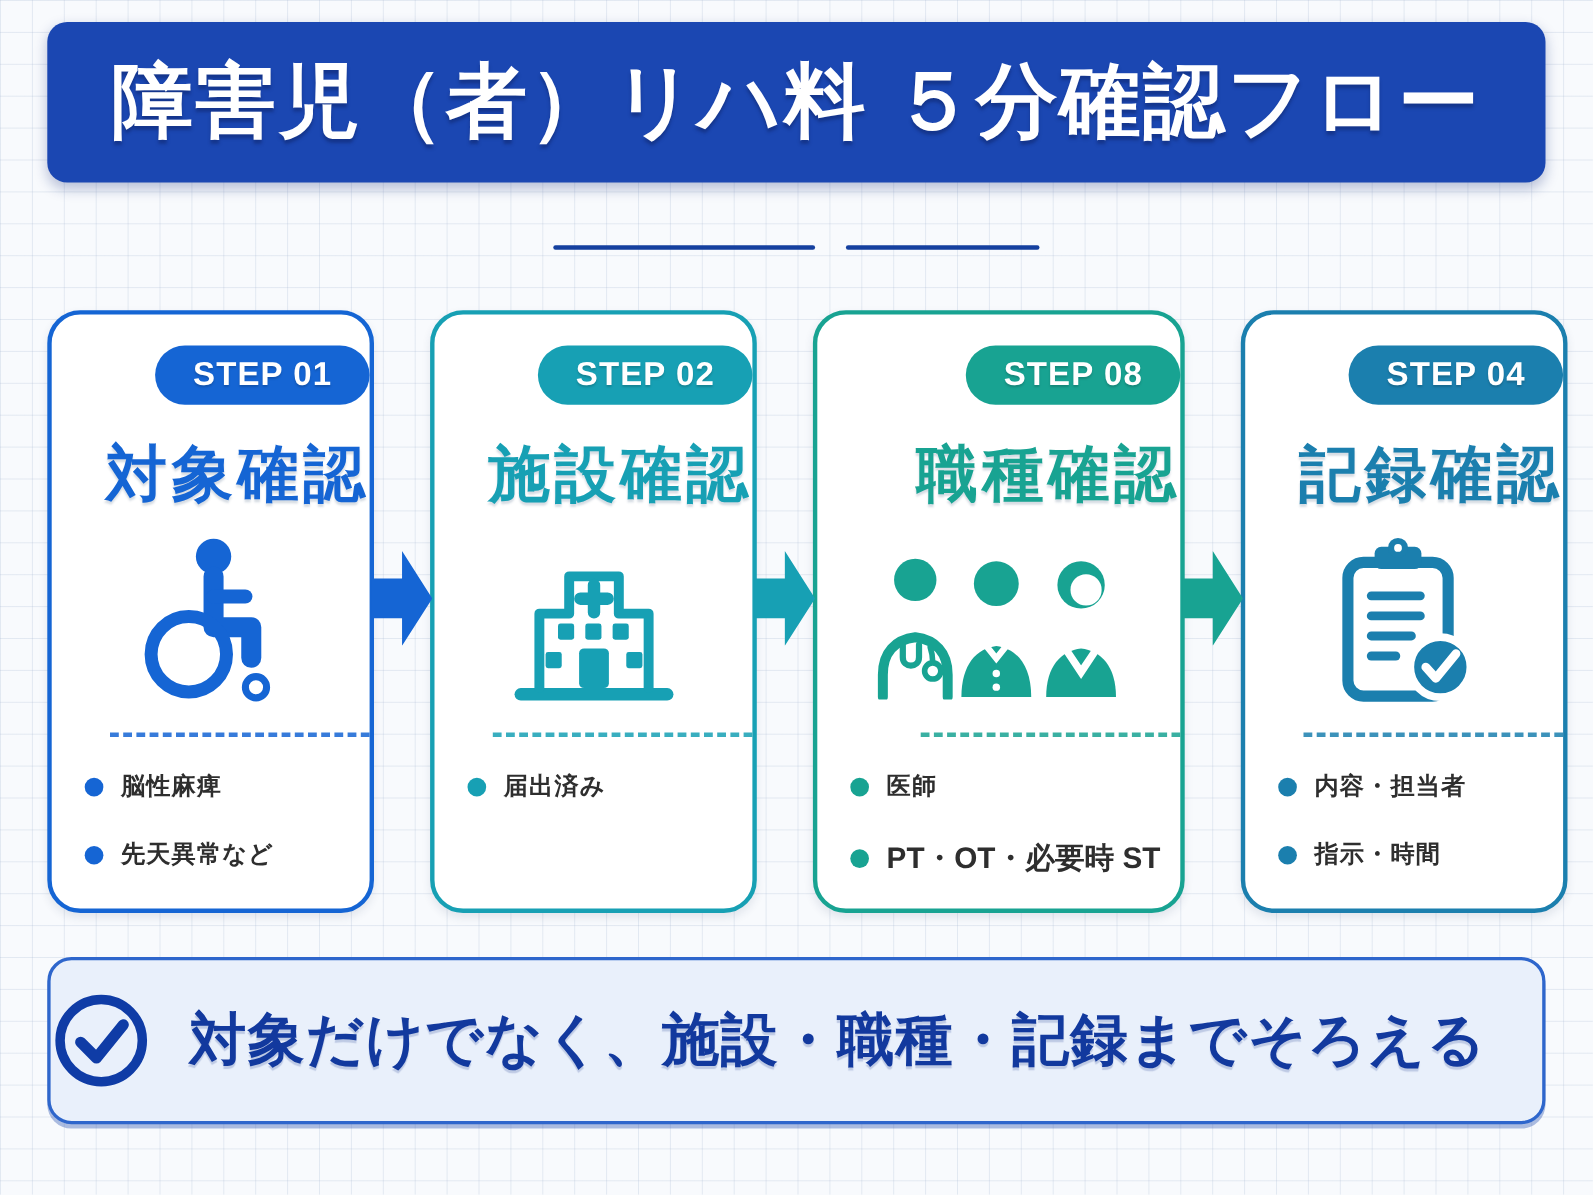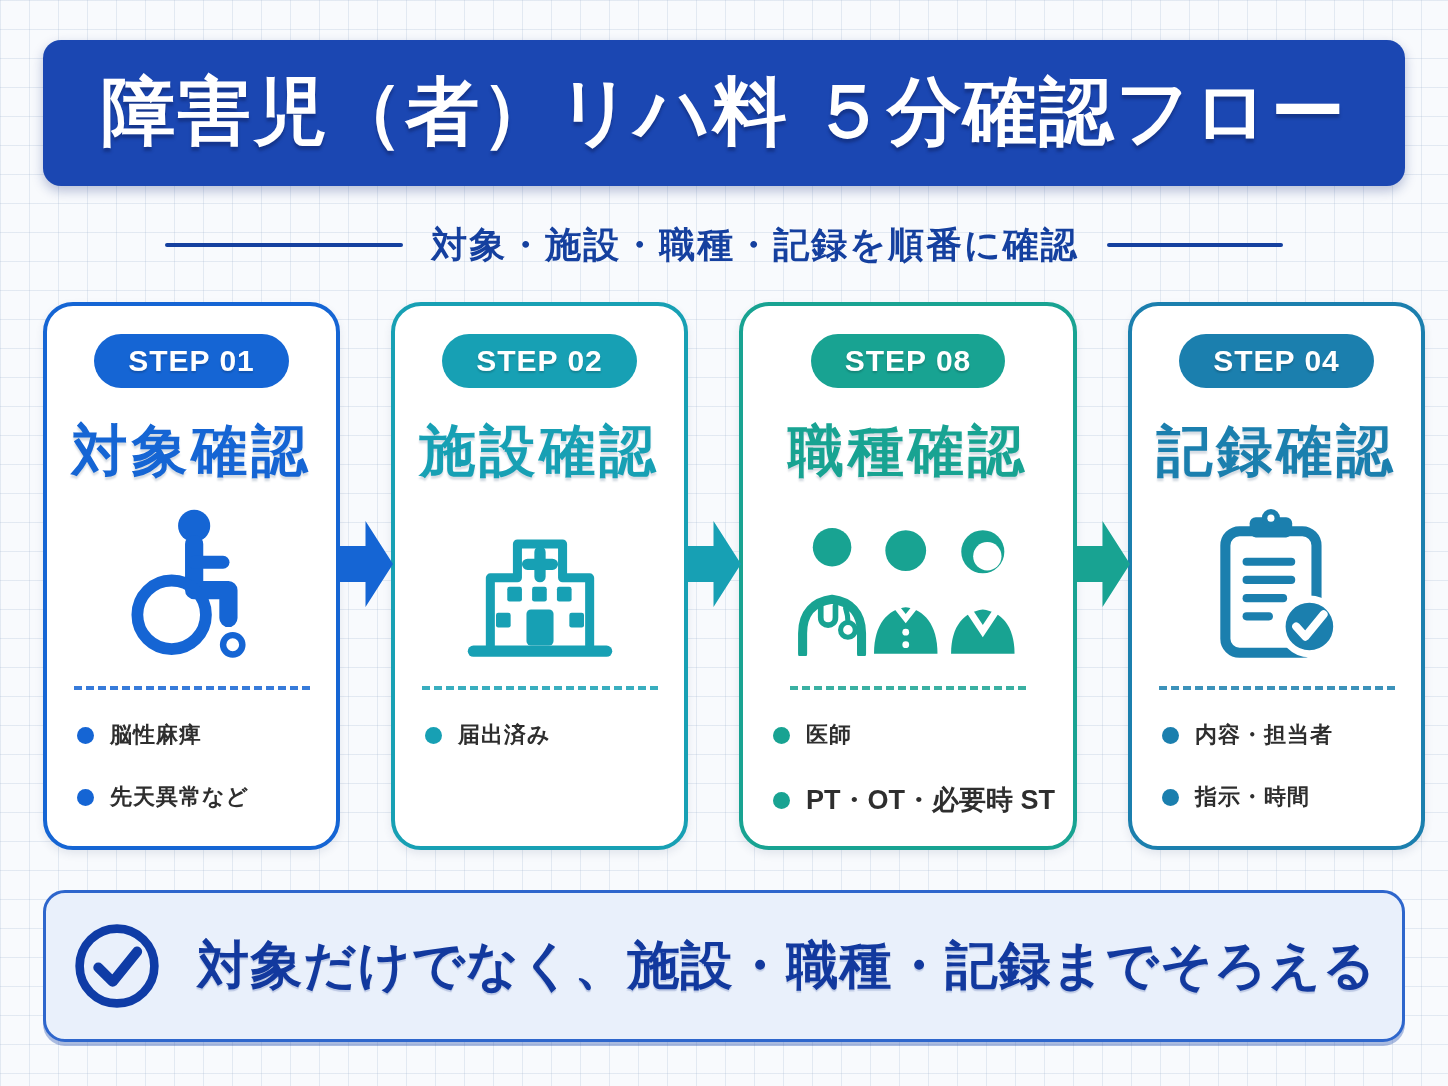--- a/index.html
+++ b/index.html
@@ -6,21 +6,21 @@
   html,body { width:1448px; height:1086px; }
   body {
     font-family: "Liberation Sans", "DejaVu Sans", sans-serif;
     background-color:#f8fafd;
     background-image:
       linear-gradient(to right, rgba(176,192,215,.30) 1px, transparent 1px),
       linear-gradient(to bottom, rgba(176,192,215,.30) 1px, transparent 1px);
     background-size:29px 29px;
     overflow:hidden;
   }
-  .page { width:1448px; height:917px; padding:40px 43px 46px; }
+  .page { width:1448px; height:917px; padding:20px 43px 46px; }
 
   
   .title-banner {
     height:146px; border-radius:18px;
     background:#1b47b2;
     display:flex; align-items:center; justify-content:center;
     box-shadow:0 5px 12px rgba(15,40,120,.28);
   }
   .title-banner h1 {
     color:#ffffff; font-size:74px; font-weight:800; letter-spacing:2px;
@@ -44,21 +44,21 @@
   .steps-row {
     margin-top:36px;
     display:flex; align-items:flex-start; justify-content:space-between;
   }
   .card {
     flex:0 0 297px; height:548px;
     background:#ffffff;
     border:4px solid var(--accent);
     border-radius:30px;
     padding-top:28px;
-    display:flex; flex-direction:column; align-items:center;
+    display:flex; flex-direction:column; align-items:flex-end;
     box-shadow:0 4px 8px rgba(40,60,100,.10);
   }
   .step-badge {
     background:var(--accent); color:#fff;
     font-size:30px; font-weight:800; letter-spacing:1px;
     padding:10px 34px; border-radius:999px;
     text-shadow:0 2px 2px rgba(0,0,0,.18);
   }
   .card h2 {
     margin-top:26px;
@@ -98,40 +98,39 @@
     filter:drop-shadow(0 2px 2px rgba(20,40,80,.25));
     z-index:2;
   }
 
   
   .footer-banner {
     margin-top:40px; height:152px;
     background:#e9f0fb;
     border:3px solid #2e66cc; border-radius:22px;
     box-shadow:0 4px 0 rgba(25,70,170,.35);
-    display:flex; align-items:center; justify-content:center; gap:34px;
+    display:flex; align-items:center; gap:34px;
   }
   .footer-check { color:#0f3ca6; flex:0 0 92px; height:92px; }
   .footer-text {
     color:#12399e; font-size:52px; font-weight:800; letter-spacing:1px; white-space:nowrap;
     text-shadow:0 2px 1px rgba(20,50,140,.2);
   }
 </style>
 </head>
 <body>
 
 <div class="page">
 
   <div class="title-banner">
     <h1>障害児（者）リハ料 ５分確認フロー</h1>
   </div>
 
   <div class="subtitle-row">
     <div class="subtitle-line left"></div>
-    <div class="subtitle-text">対象・施設・職種・記録を順番に確認</div>
     <div class="subtitle-line right"></div>
   </div>
 
   <div class="steps-row">
 
     <div class="card" style="--accent: #1565d4;">
       <div class="step-badge">STEP 01</div>
       <h2>対象確認</h2>
       <div class="icon-box">
         <svg width="150" height="162" viewBox="0 0 140 150" aria-hidden="true">

